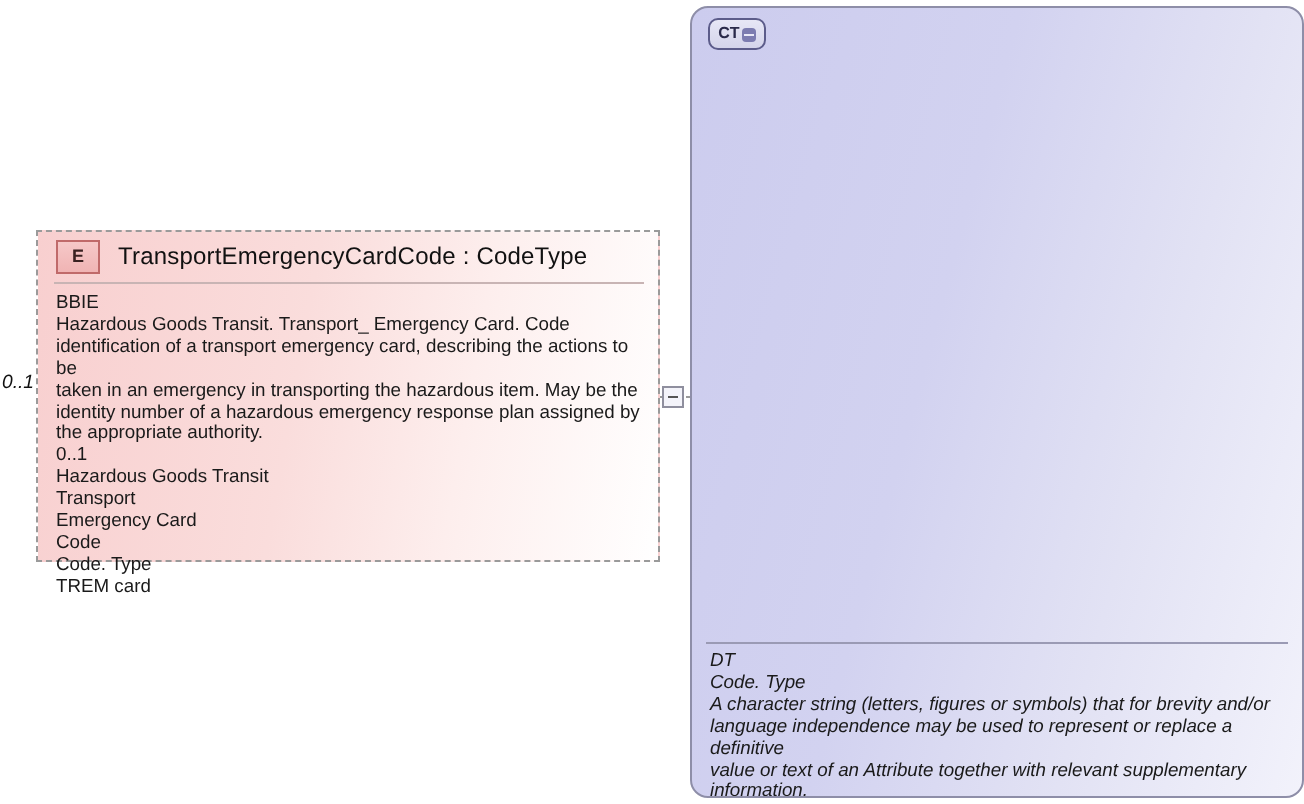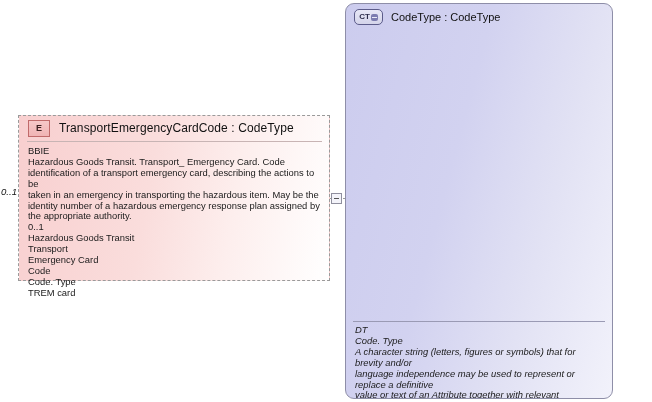--- a/index.html
+++ b/index.html
@@ -55,21 +55,21 @@
     position:absolute;left:331px;top:193px;width:11px;height:11px;
     border:1px solid #8f8f9e;background:#f4f4fa;box-sizing:border-box;
   }
   #connector-expand::before{
     content:"";position:absolute;left:2px;top:4px;width:5px;height:1px;background:#555;
   }
   #connector-line-b{position:absolute;left:343px;top:198px;width:18px;height:1px;background:#9a9a9a;}
 
   
   #complextype-panel{
-    position:absolute;left:345px;top:3px;width:268px;height:396px;
+    position:absolute;left:345px;top:3px;width:307px;height:396px;
     border:1px solid #8e8ea8;border-radius:9px;
     background:linear-gradient(105deg,#ccccee 0%,#d2d2f0 40%,#e2e2f4 70%,#f2f2fb 100%);
     box-sizing:border-box;overflow:hidden;
   }
   #ct-header{
     position:absolute;left:8px;top:5px;display:flex;align-items:center;
   }
   .ct-icon{
     width:27px;height:14px;border:1px solid #5c5c8a;border-radius:5px;
     background:linear-gradient(180deg,#e7e7f6 0%,#d4d4ea 100%);
@@ -130,21 +130,20 @@
   <div id="connector-expand"></div>
   <div id="connector-line-b"></div>
 
   <div id="complextype-panel">
 
     <div id="ct-header">
       <span class="ct-icon">
         <span>CT</span>
         <span class="ct-dash"></span>
       </span>
-      <span id="ct-title">CodeType : CodeType</span>
     </div>
 
     <div id="ct-doc-sep"></div>
     <div id="ct-doc">DT
 Code. Type
 A character string (letters, figures or symbols) that for brevity and/or
 language independence may be used to represent or replace a definitive
 value or text of an Attribute together with relevant supplementary
 information.
 Code</div>

